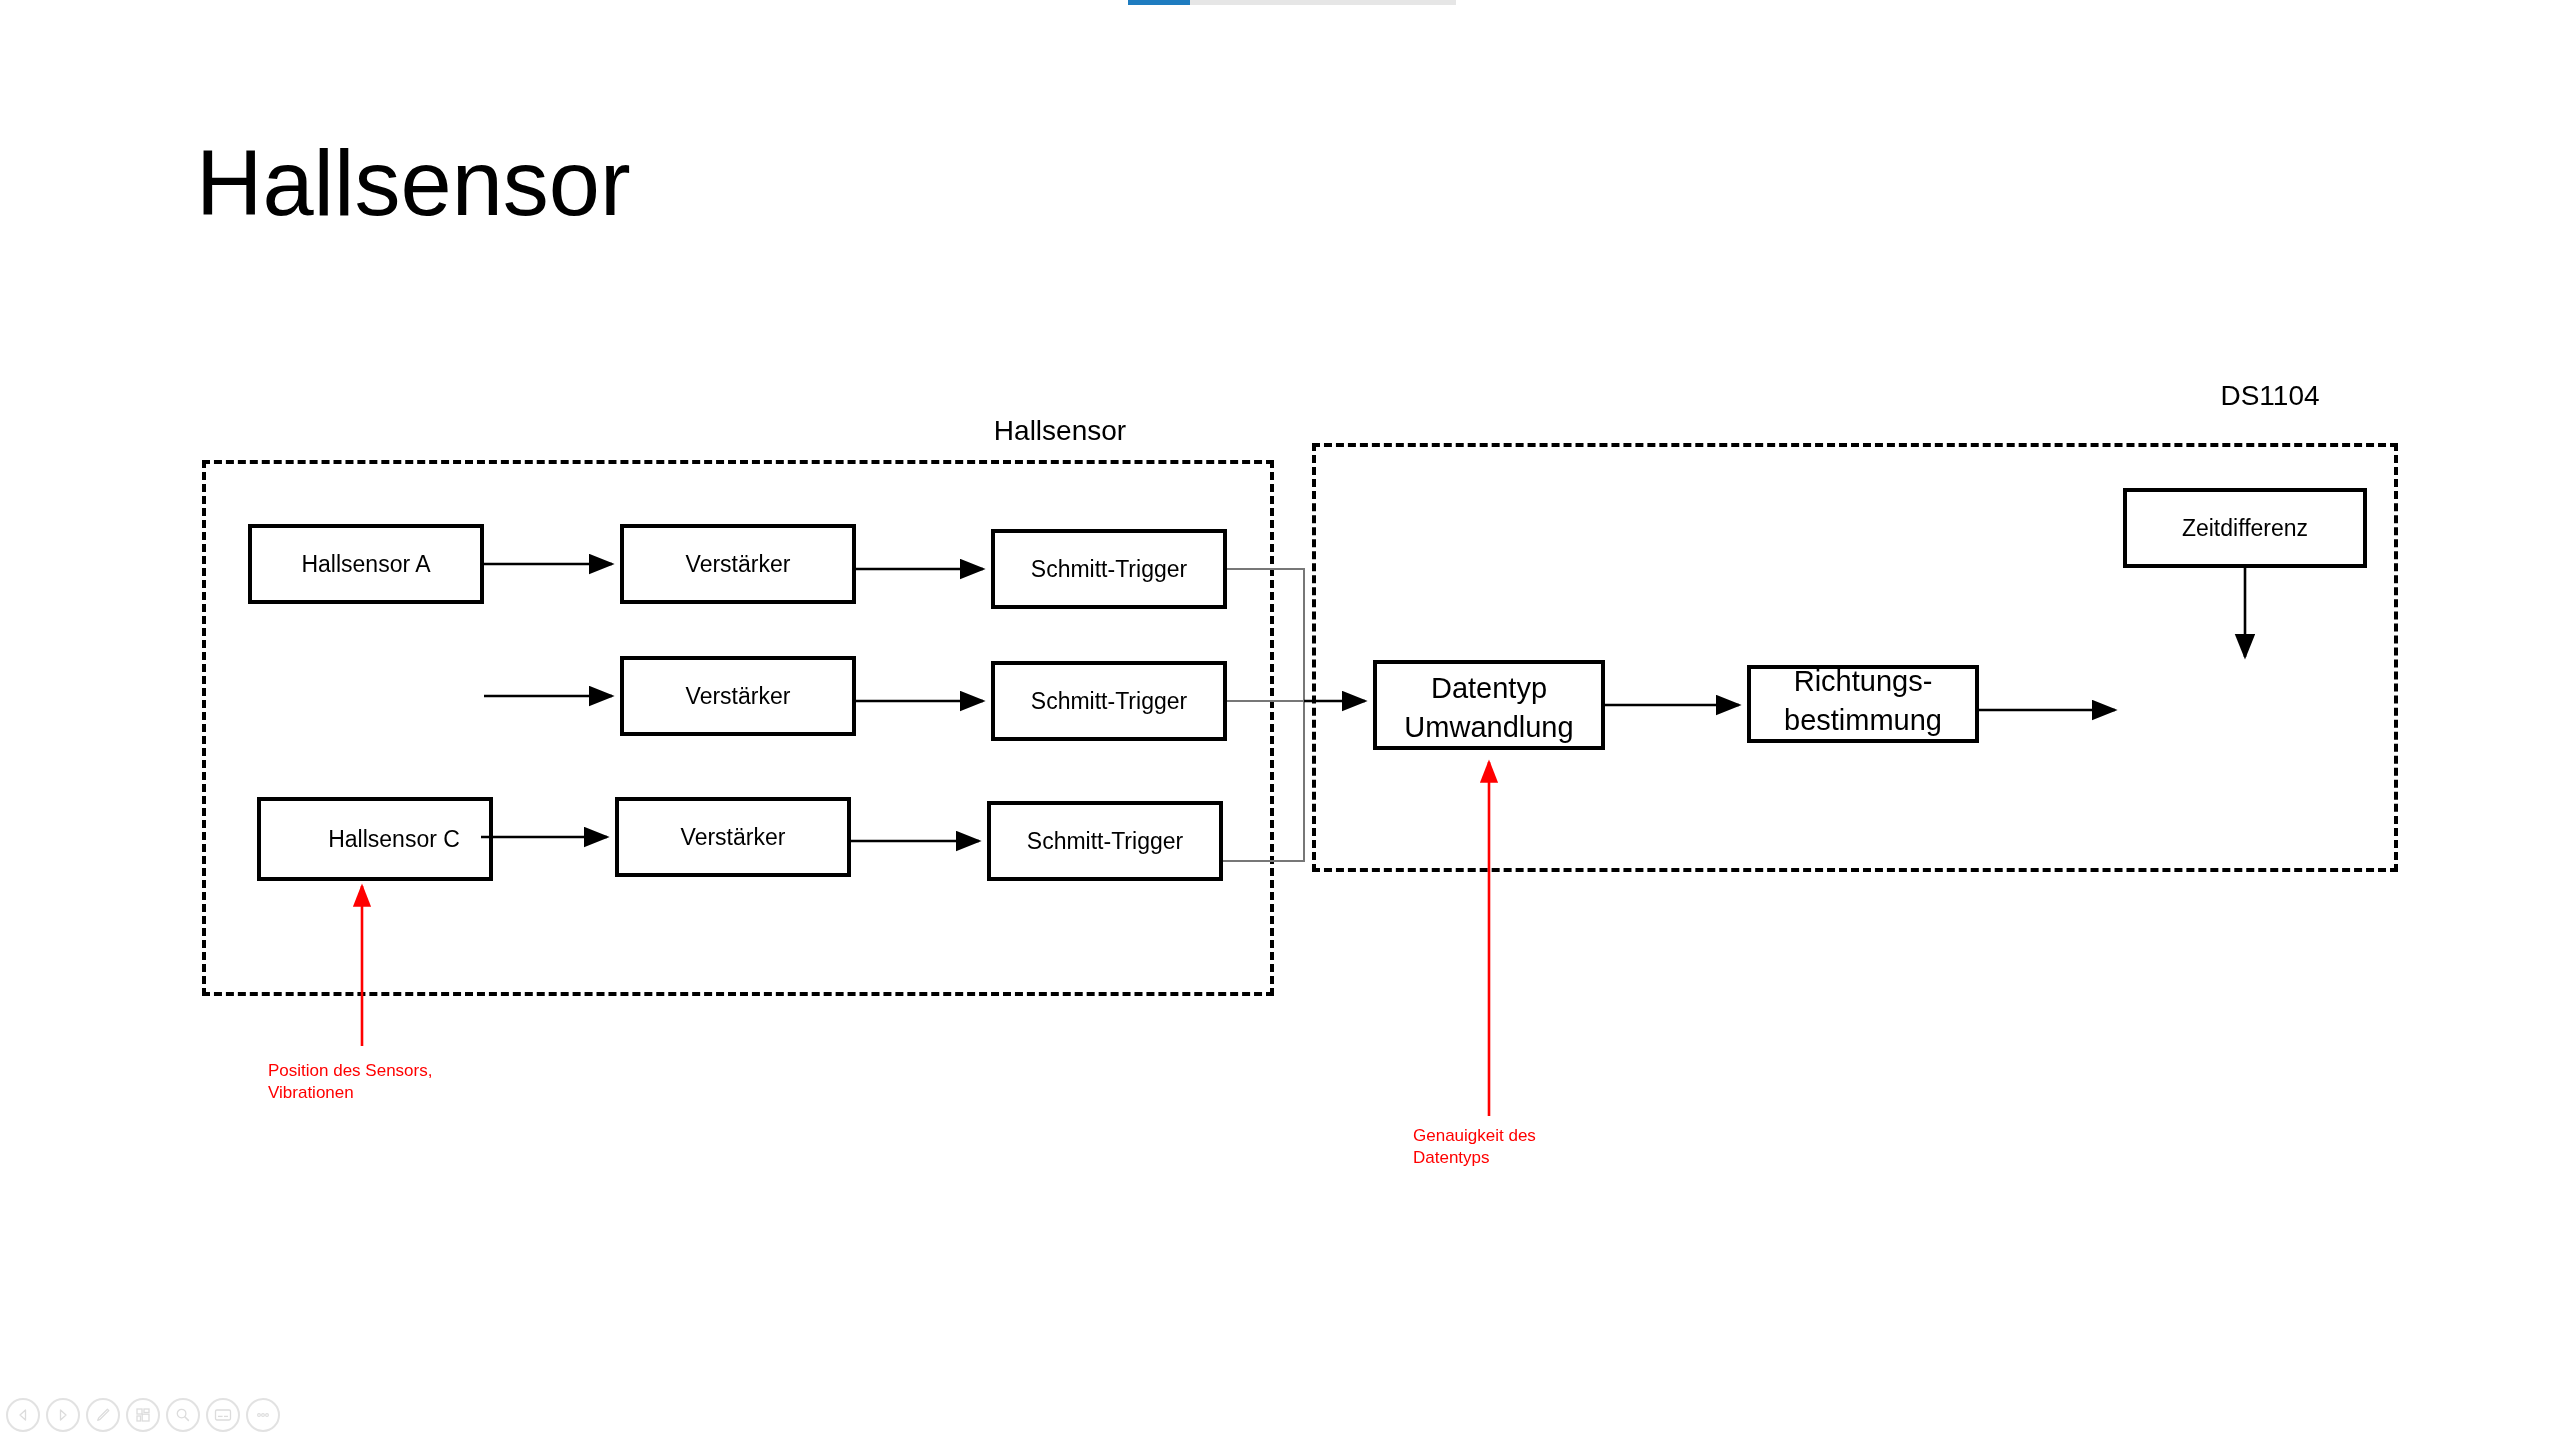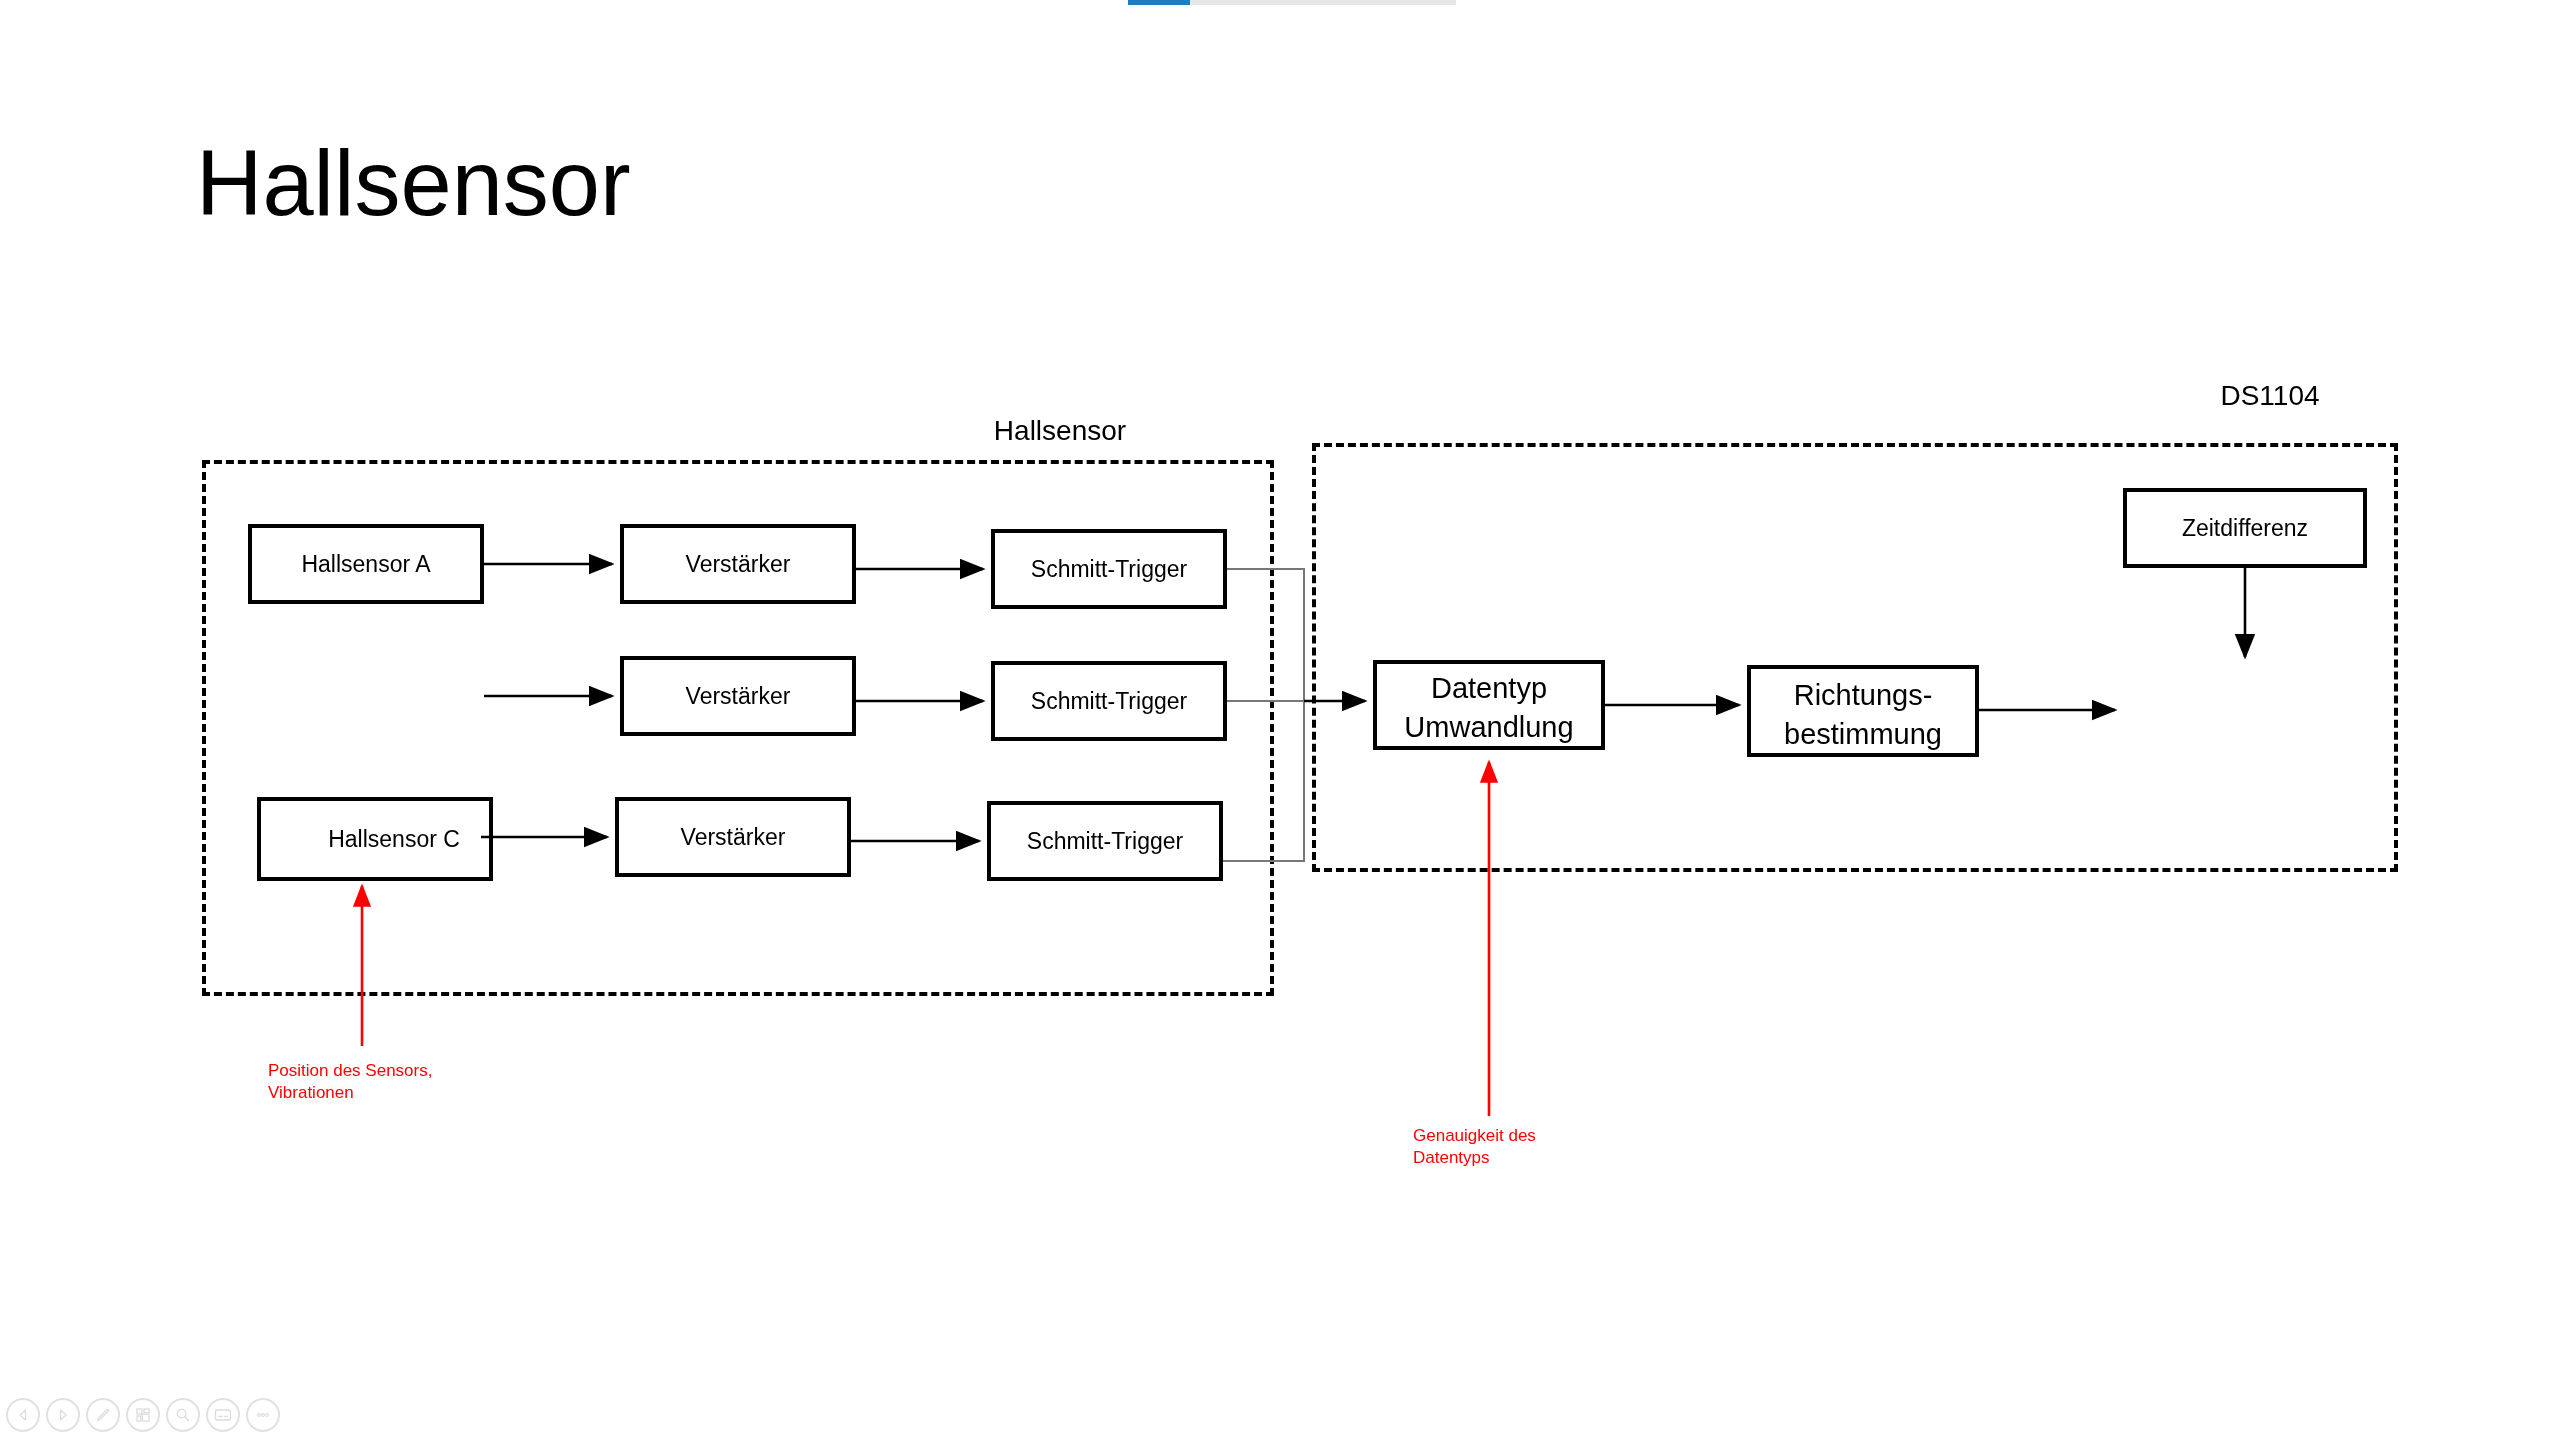--- a/index.html
+++ b/index.html
@@ -149,21 +149,21 @@
 
   <div class="node" style="left:991px; top:529px; width:236px; height:80px;">Schmitt-Trigger</div>
   <div class="node" style="left:991px; top:661px; width:236px; height:80px;">Schmitt-Trigger</div>
   <div class="node" style="left:987px; top:801px; width:236px; height:80px;">Schmitt-Trigger</div>
 
   <div class="node two-line" style="left:1373px; top:660px; width:232px; height:90px; flex-direction:column;">
     <span>Datentyp</span>
     <span>Umwandlung</span>
   </div>
 
-  <div class="node two-line" style="left:1747px; top:665px; width:232px; height:92px; flex-direction:column;">
+  <div class="node two-line" style="left:1747px; top:665px; width:232px; height:78px; flex-direction:column;">
     <span>Richtungs-</span>
     <span>bestimmung</span>
   </div>
 
   <div class="node" style="left:2123px; top:488px; width:244px; height:80px;">Zeitdifferenz</div>
 
 
   <svg class="overlay" viewBox="0 0 2560 1440">
     <defs>
       <marker id="arrow-black" markerWidth="10" markerHeight="10" refX="9" refY="4" orient="auto" markerUnits="strokeWidth">

